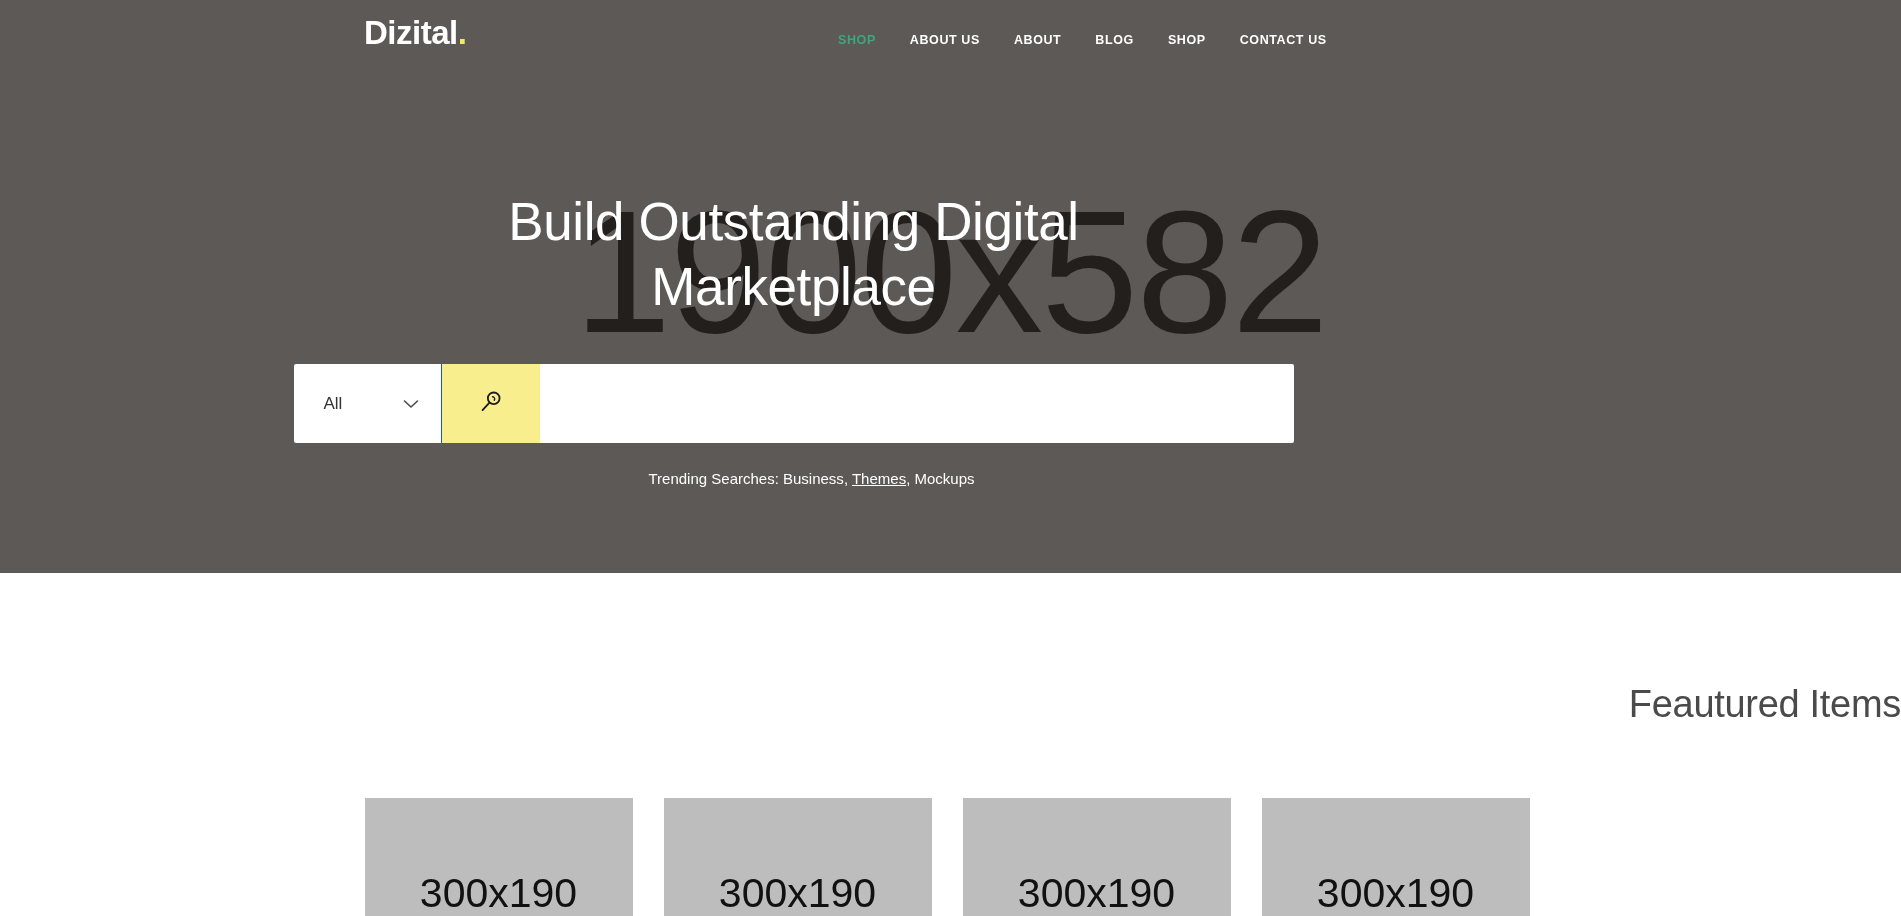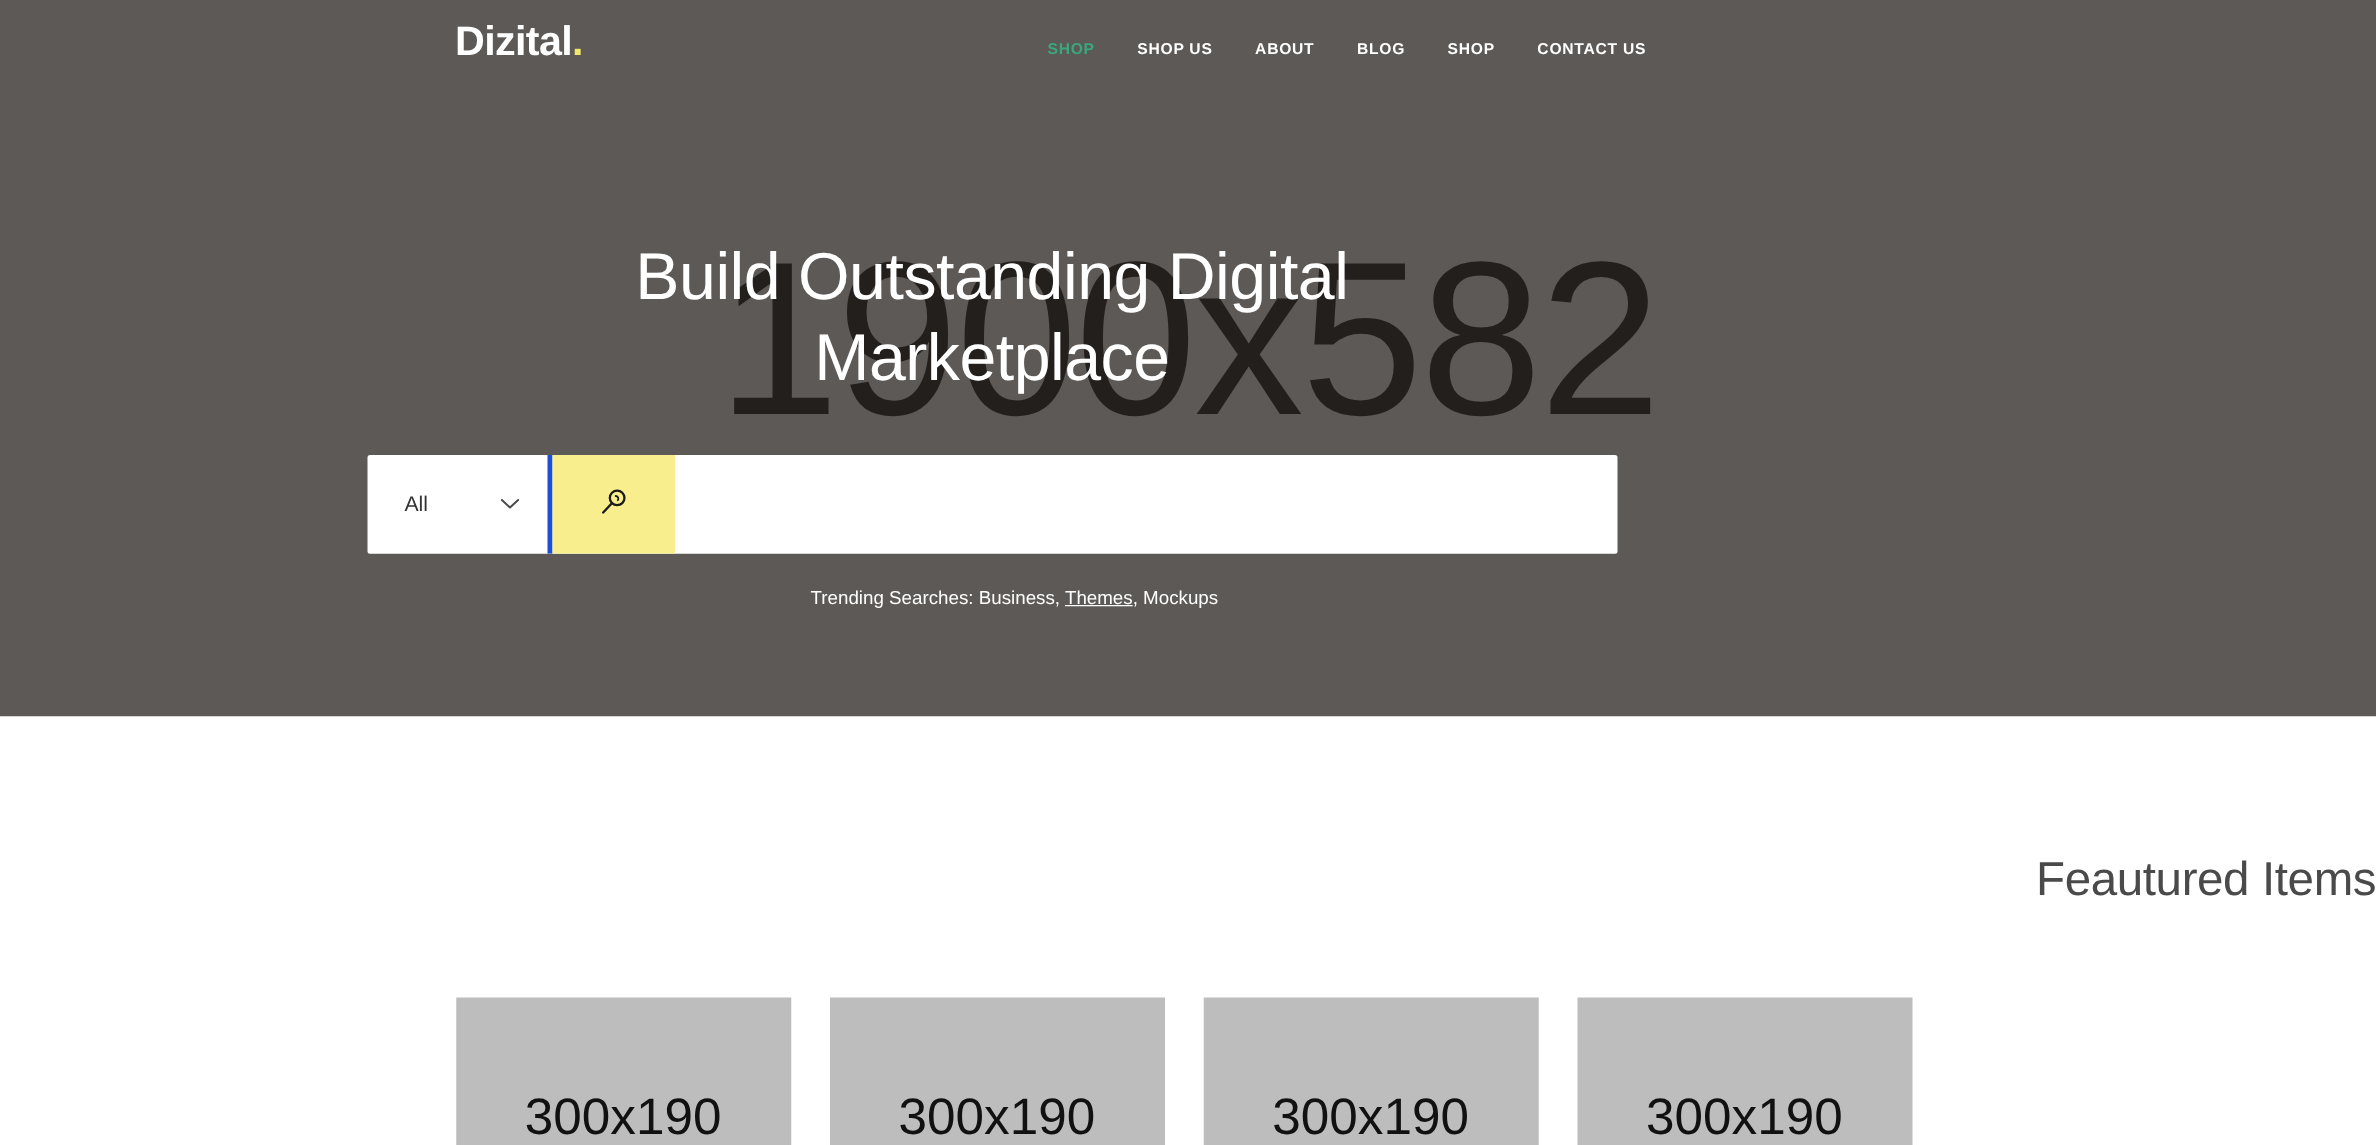--- a/index.html
+++ b/index.html
@@ -114,21 +114,21 @@
     align-items: stretch;
     border-radius: 2px;
     overflow: hidden;
   }
   .search-cat {
     width: 148px;
     display: flex;
     align-items: center;
     justify-content: space-between;
     padding: 0 22px 0 30px;
-    border-right: 4px solid #1d4ed8;
+    border-right: 1px solid #1d4ed8;
     cursor: pointer;
   }
   .search-cat-label {
     font-size: 17px;
     color: #333333;
   }
   .search-cat .chevron { color: #444; display: block; }
   .search-input {
     flex: 1;
     border: none;
@@ -208,21 +208,21 @@
 
     <div class="logo">
       <span>Dizital</span><span class="dot">.</span>
     </div>
 
     <ul class="nav-links">
       <li>
         <a class="nav-link active" href="#">SHOP</a>
       </li>
       <li>
-        <a class="nav-link" href="#">SHOP US</a>
+        <a class="nav-link" href="#">ABOUT US</a>
       </li>
       <li>
         <a class="nav-link" href="#">ABOUT</a>
       </li>
       <li>
         <a class="nav-link" href="#">BLOG</a>
       </li>
       <li>
         <a class="nav-link" href="#">SHOP</a>
       </li>

